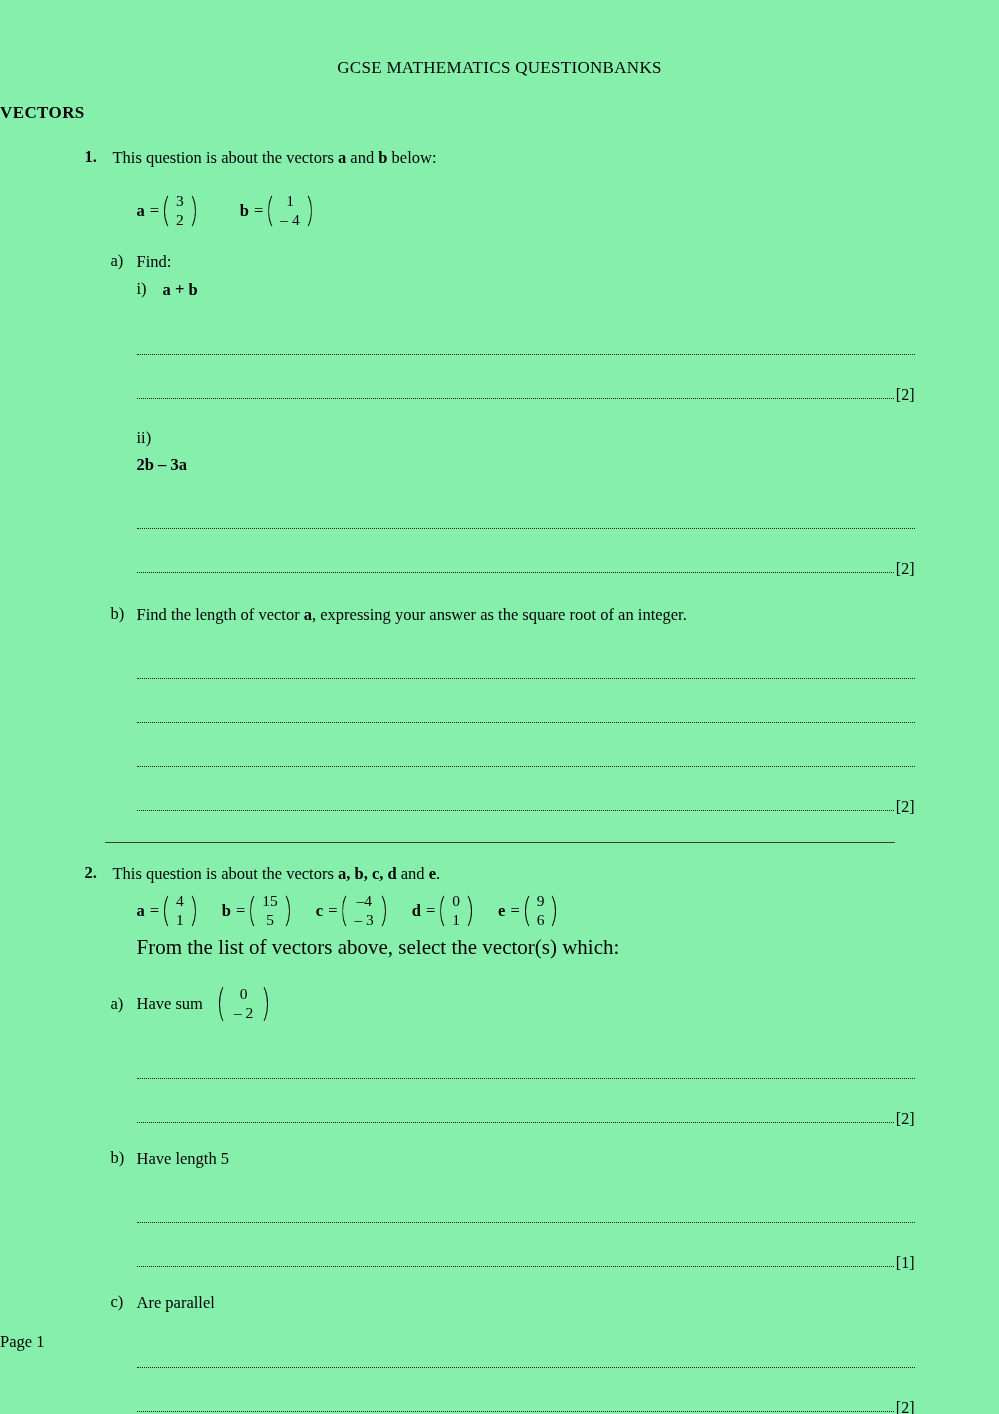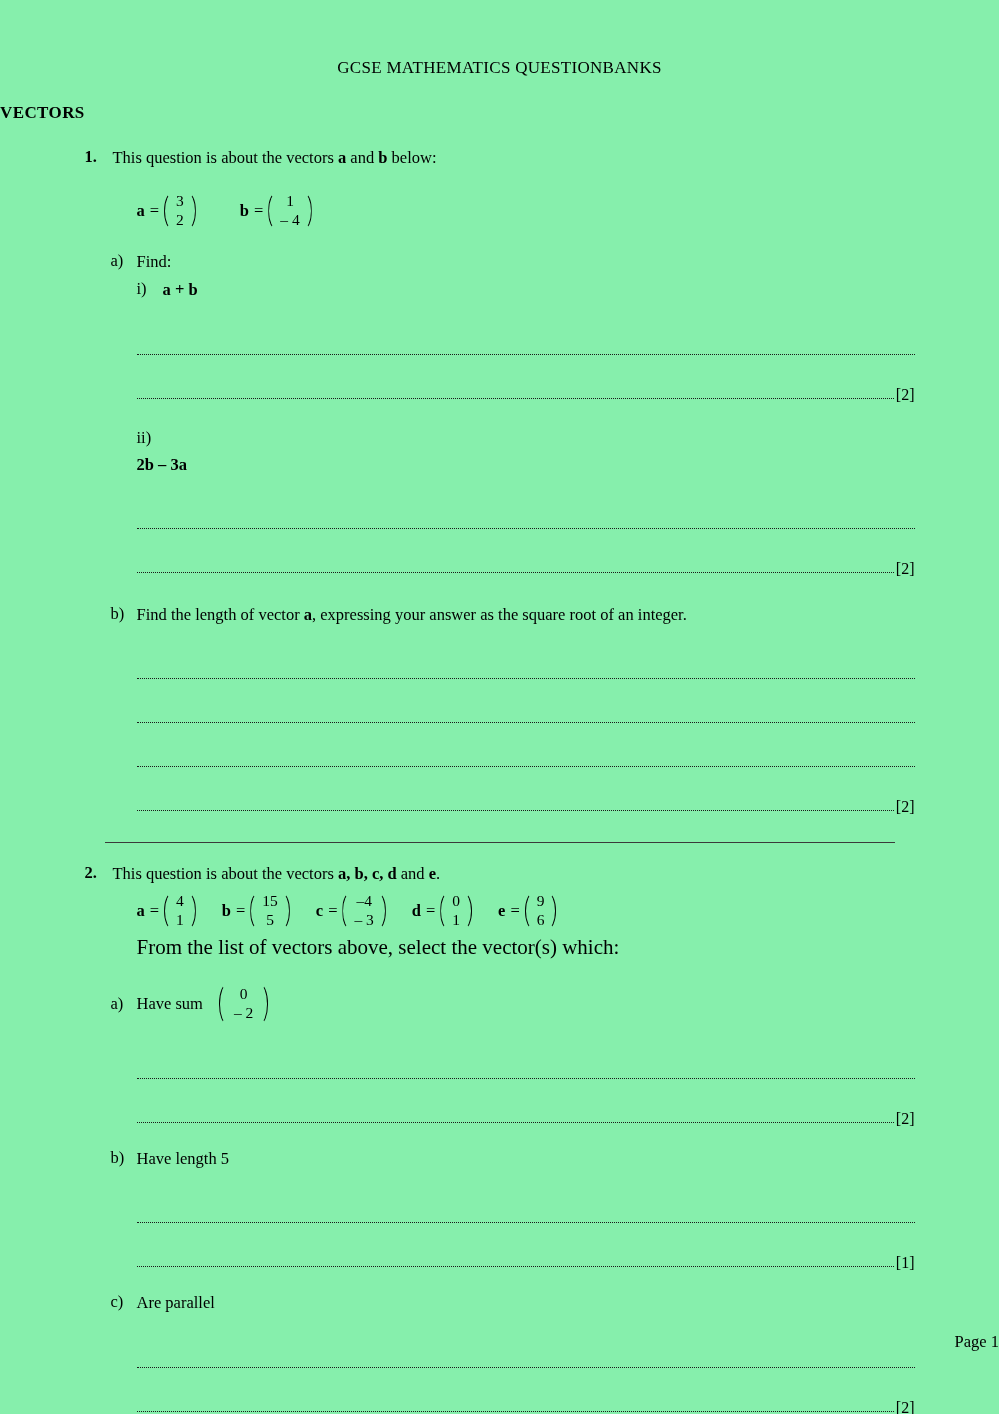--- a/index.html
+++ b/index.html
@@ -193,21 +193,21 @@
     border: 0;
     border-top: 1.6px solid #3a3a3a;
   }
 
   
   .footer {
     position: absolute;
     left: 0;
     right: 0;
     bottom: 62px;
-    text-align: right;
+    text-align: left;
     font-size: 16.5px;
   }
 </style>
 </head>
 <body>
 
 <div class="page">
 
   <div class="doc-header">GCSE MATHEMATICS QUESTIONBANKS</div>
   <div class="doc-subheader">VECTORS</div>

